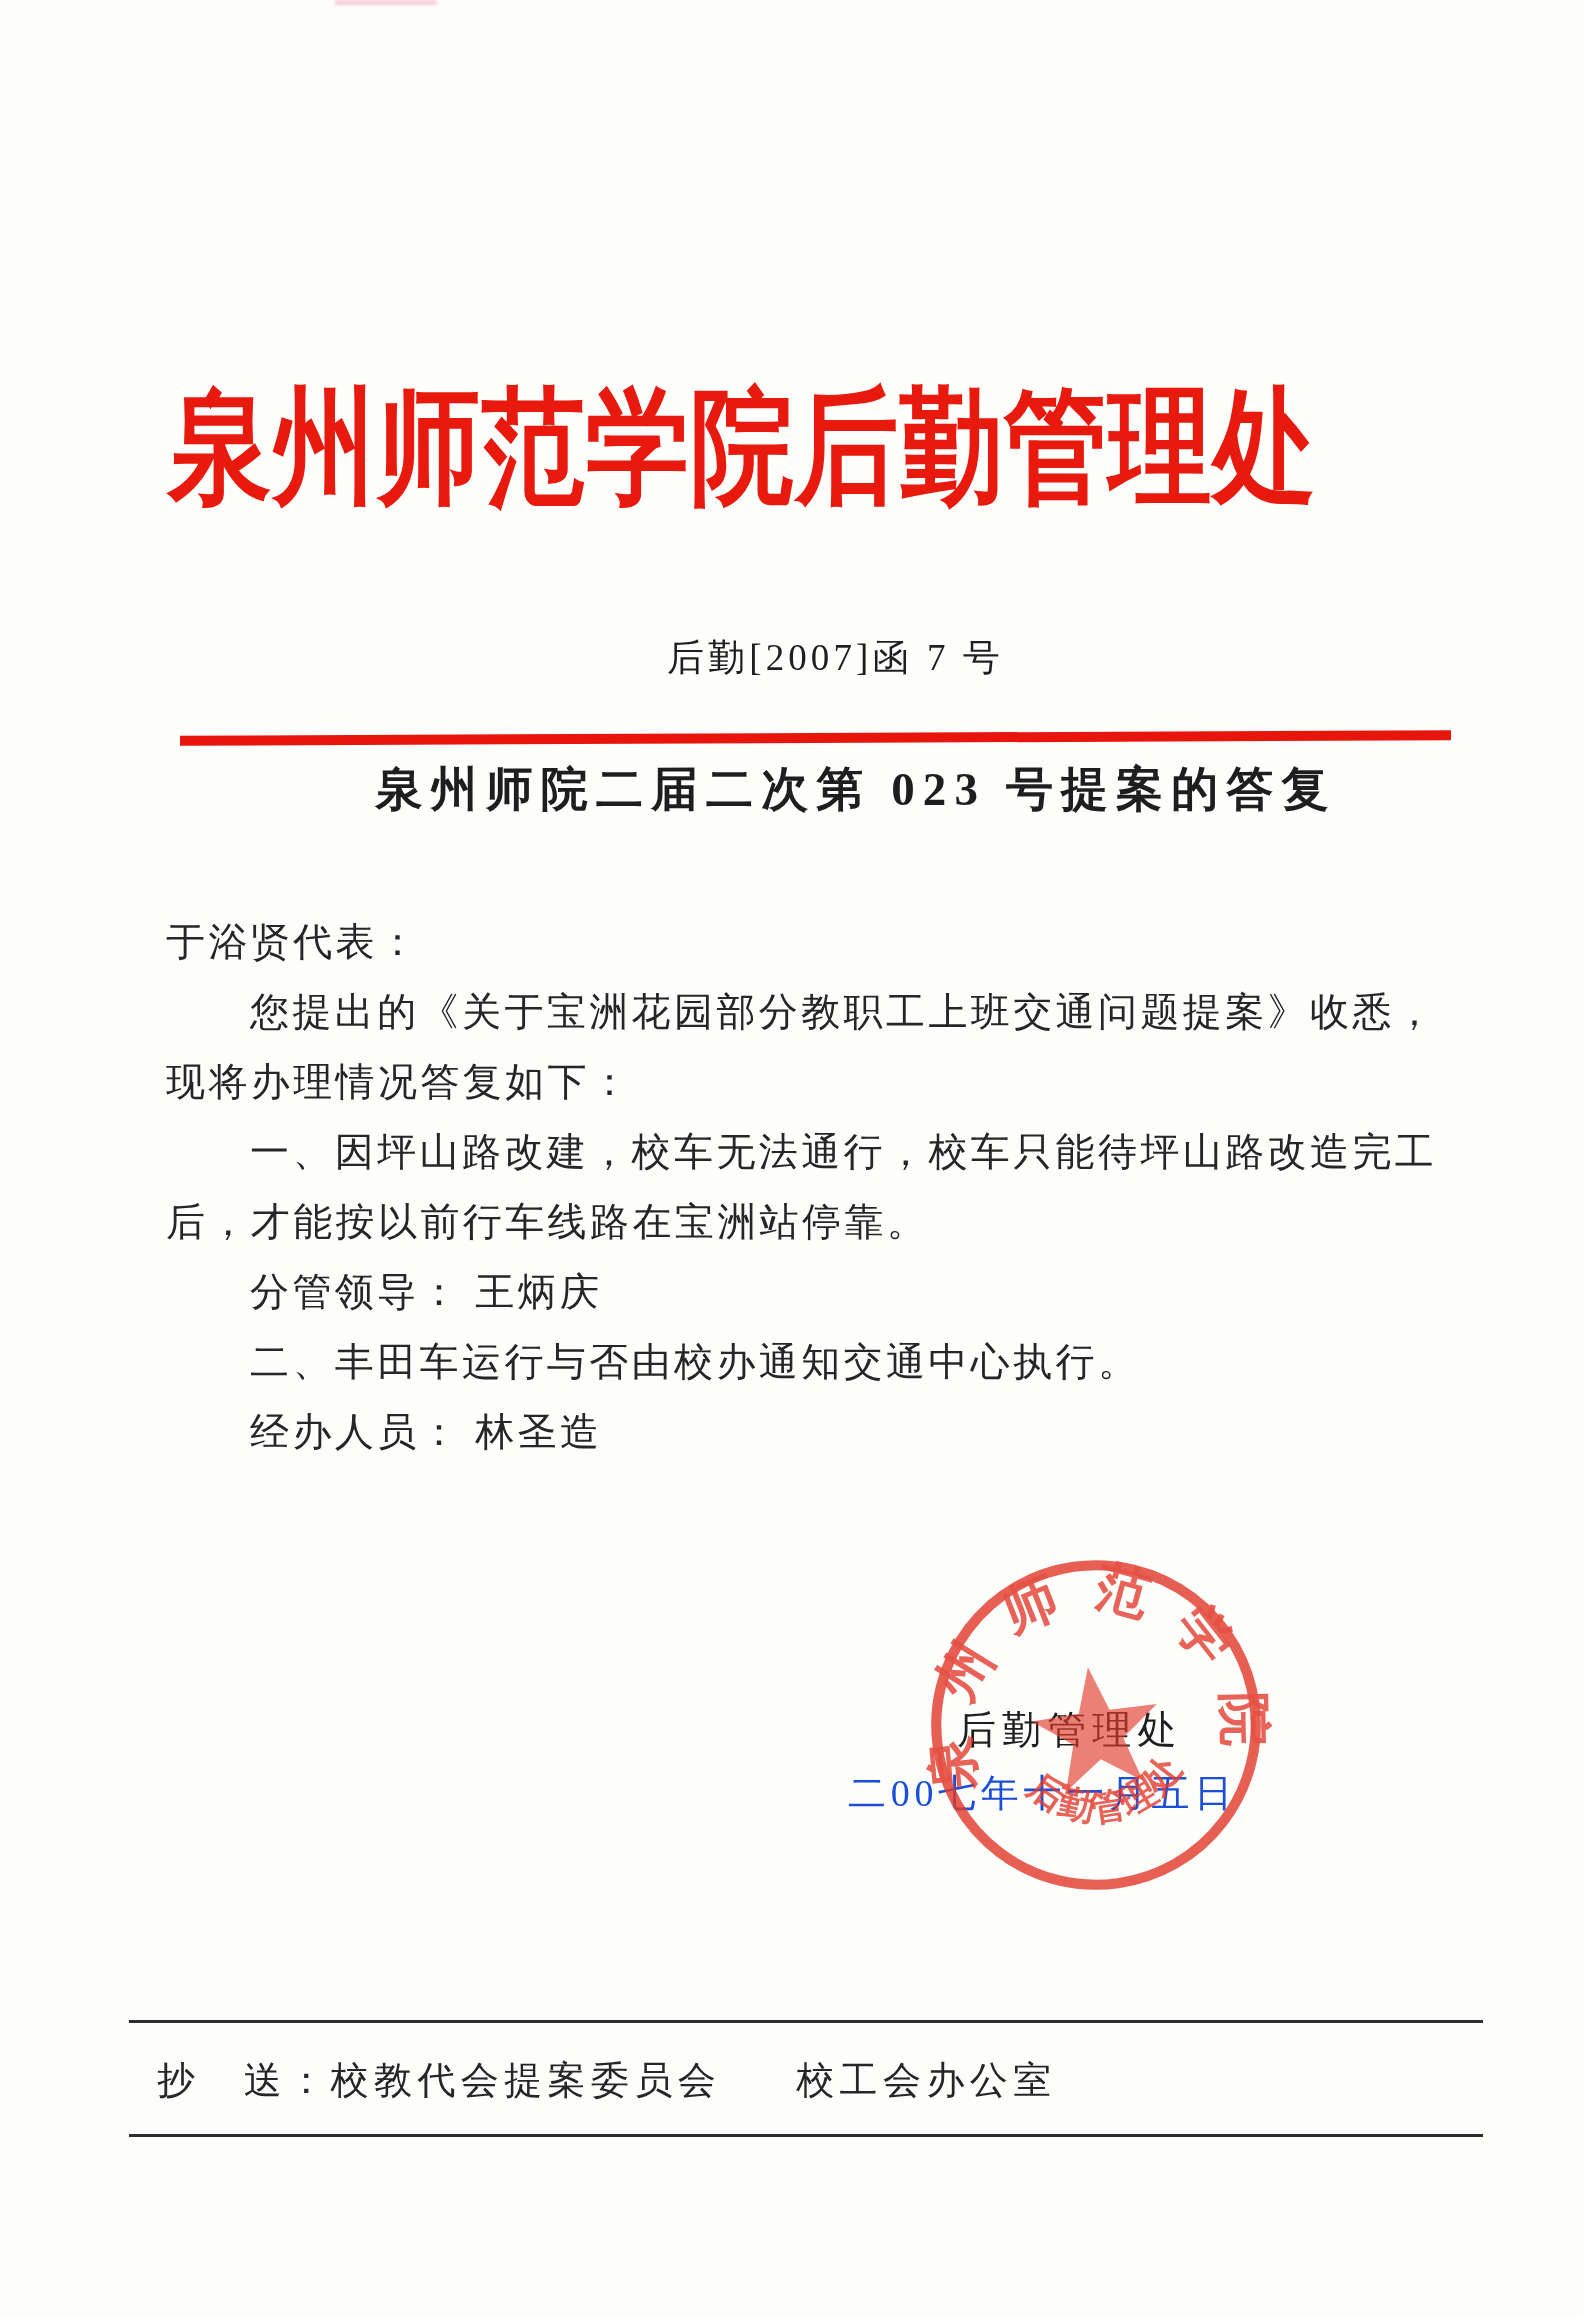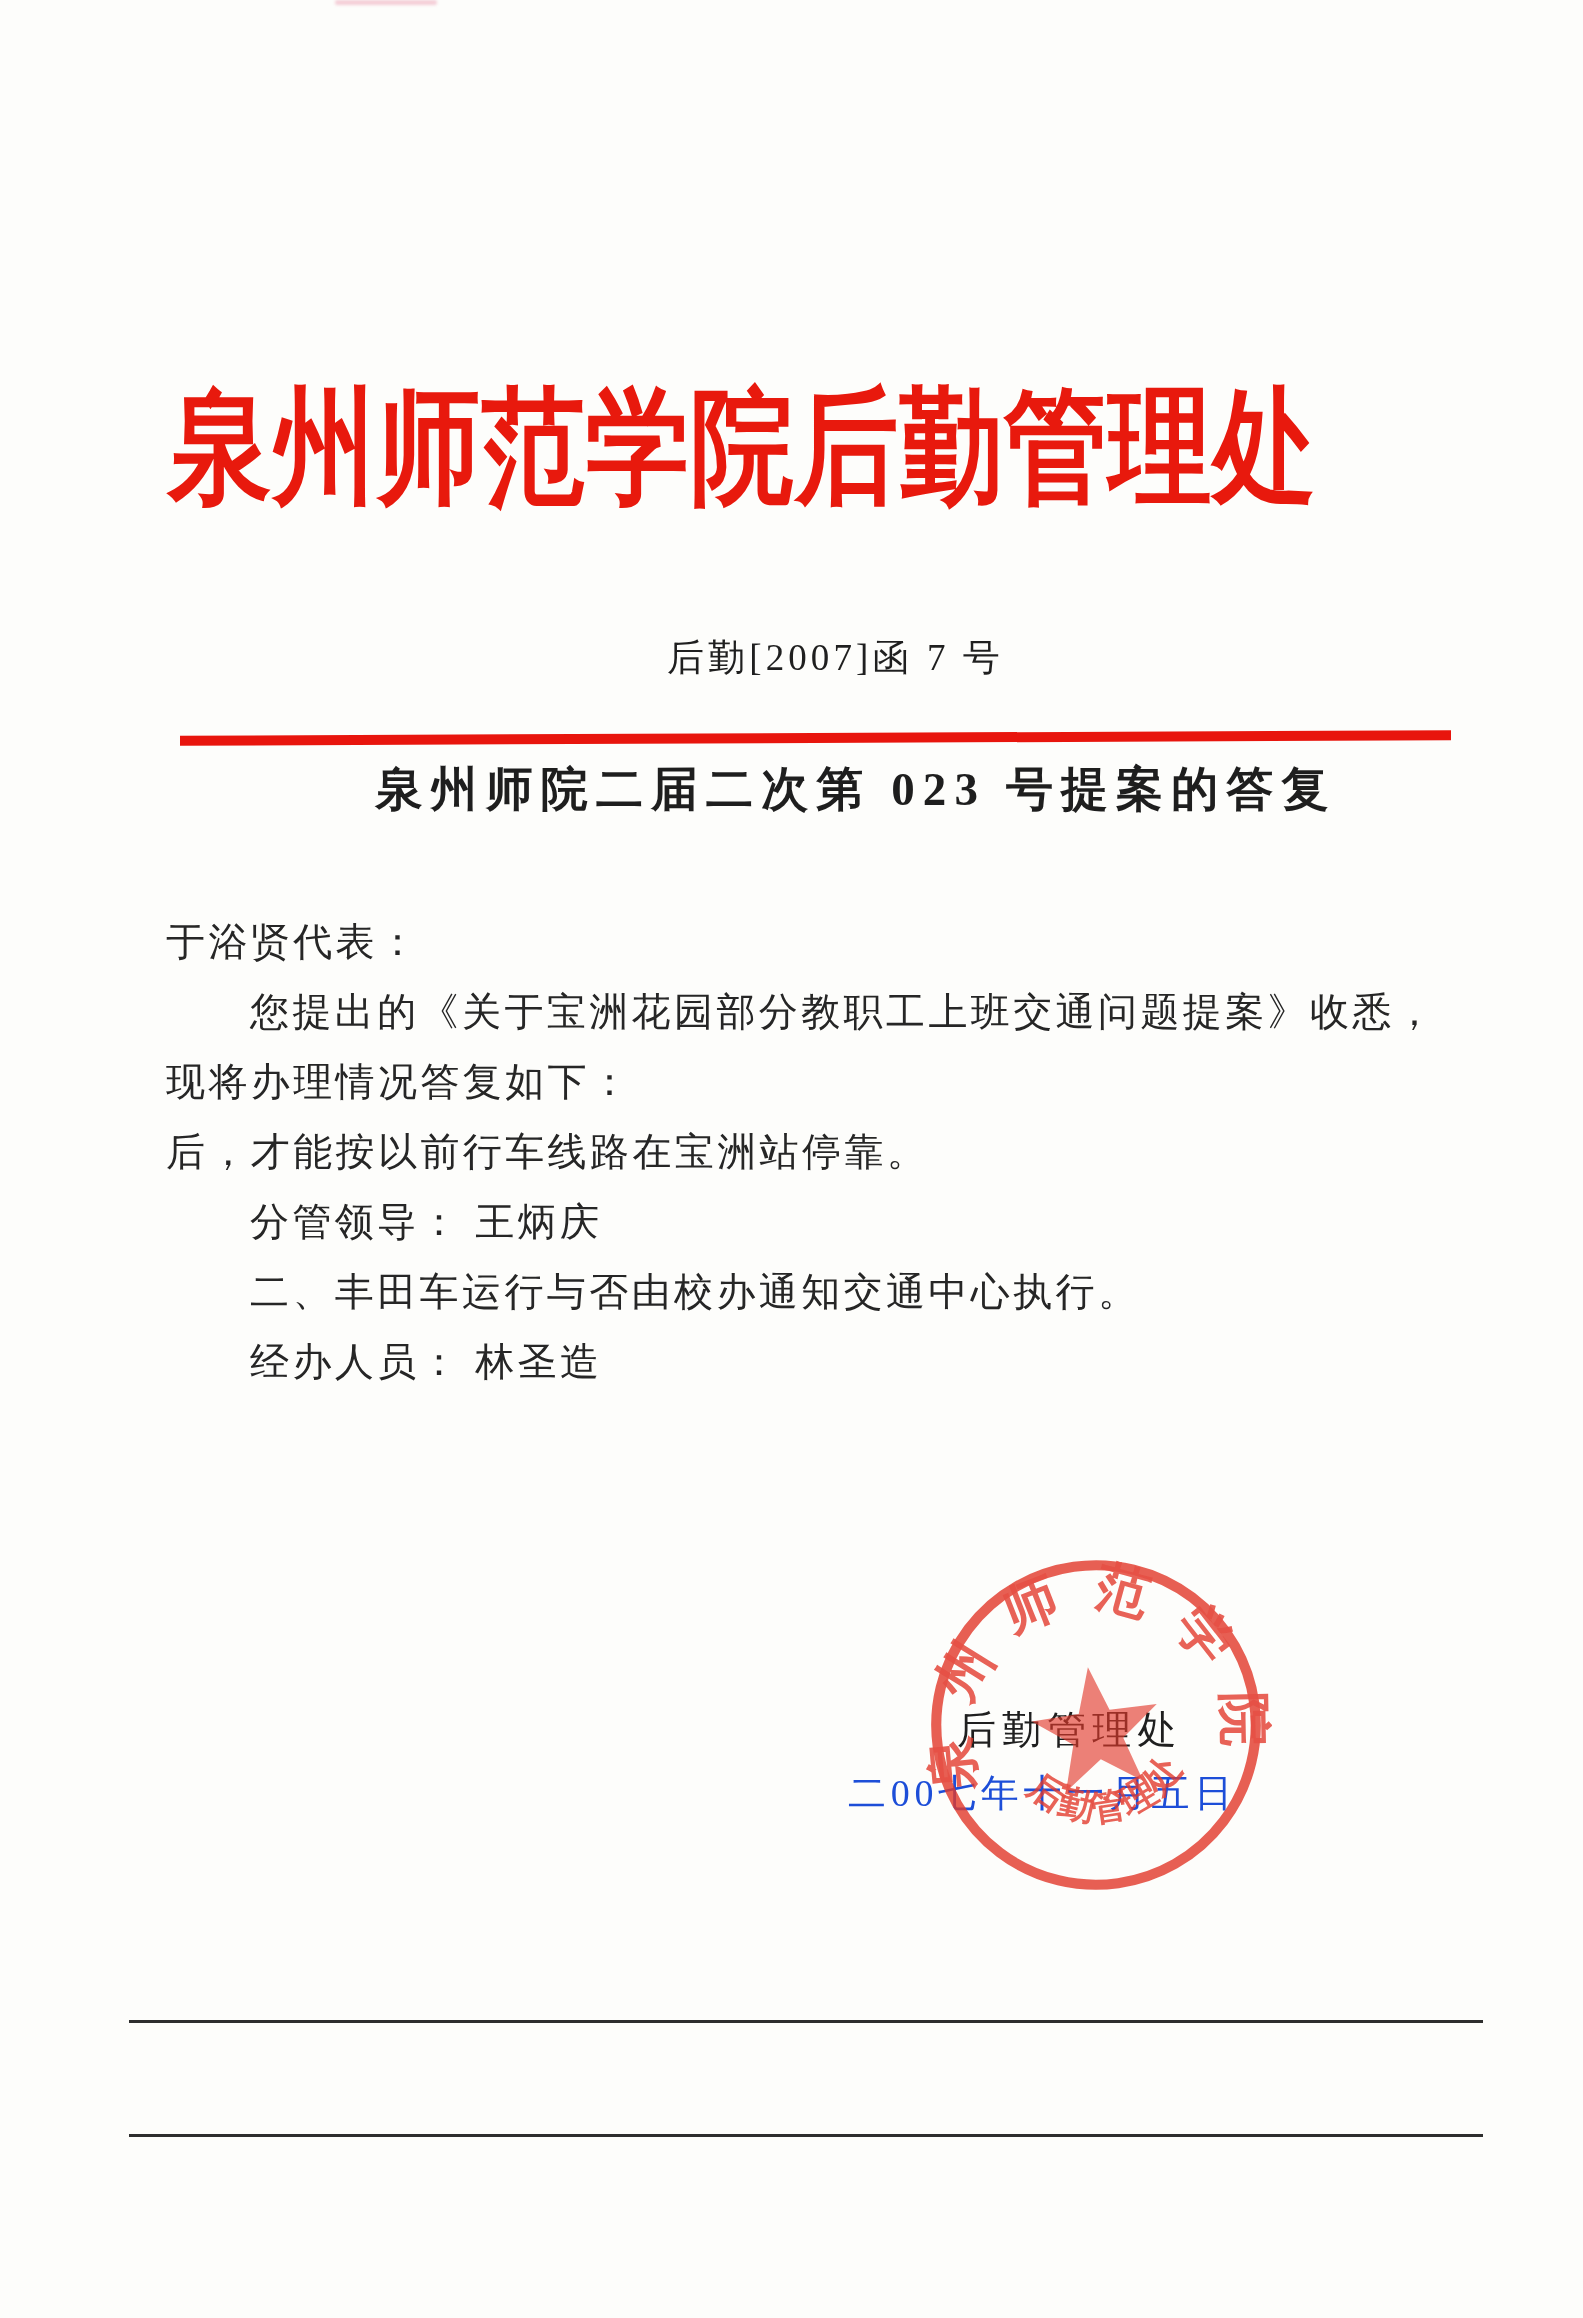--- a/index.html
+++ b/index.html
@@ -85,20 +85,21 @@
   <div class="red-rule"></div>
 
   <div class="doc-title-wrap">
     <span class="doc-title">泉州师院二届二次第 023 号提案的答复</span>
   </div>
 
   <div class="body-block">
     <div class="body-line">于浴贤代表：</div>
     <div class="body-line indent">您提出的《关于宝洲花园部分教职工上班交通问题提案》收悉，</div>
     <div class="body-line">现将办理情况答复如下：</div>
+    <div class="body-line indent">一、因坪山路改建，校车无法通行，校车只能待坪山路改造完工</div>
     <div class="body-line">后，才能按以前行车线路在宝洲站停靠。</div>
     <div class="body-line indent">分管领导： 王炳庆</div>
     <div class="body-line indent">二、丰田车运行与否由校办通知交通中心执行。</div>
     <div class="body-line indent">经办人员： 林圣造</div>
   </div>
 
   <div class="sig-dept">后勤管理处</div>
 
   <div class="sig-date">二00七年十一月五日</div>
 
@@ -112,17 +113,20 @@
         <textPath href="#sealTopArc" startOffset="4">泉州师范学院</textPath>
       </text>
       <text font-size="54" fill="#e2392b" fill-opacity="0.9" letter-spacing="0">
         <textPath href="#sealBotArc" startOffset="2">后勤管理处</textPath>
       </text>
     </g>
   </svg>
 
   <div class="footer-rule top"></div>
 
+  <div class="footer-text">
+    <span class="cc-label">抄　送：</span><span class="cc-recipient-0">校教代会提案委员会</span><span class="cc-recipient-1">校工会办公室</span>
+  </div>
 
   <div class="footer-rule bottom"></div>
 
 </div>
 
 
 </body></html>

